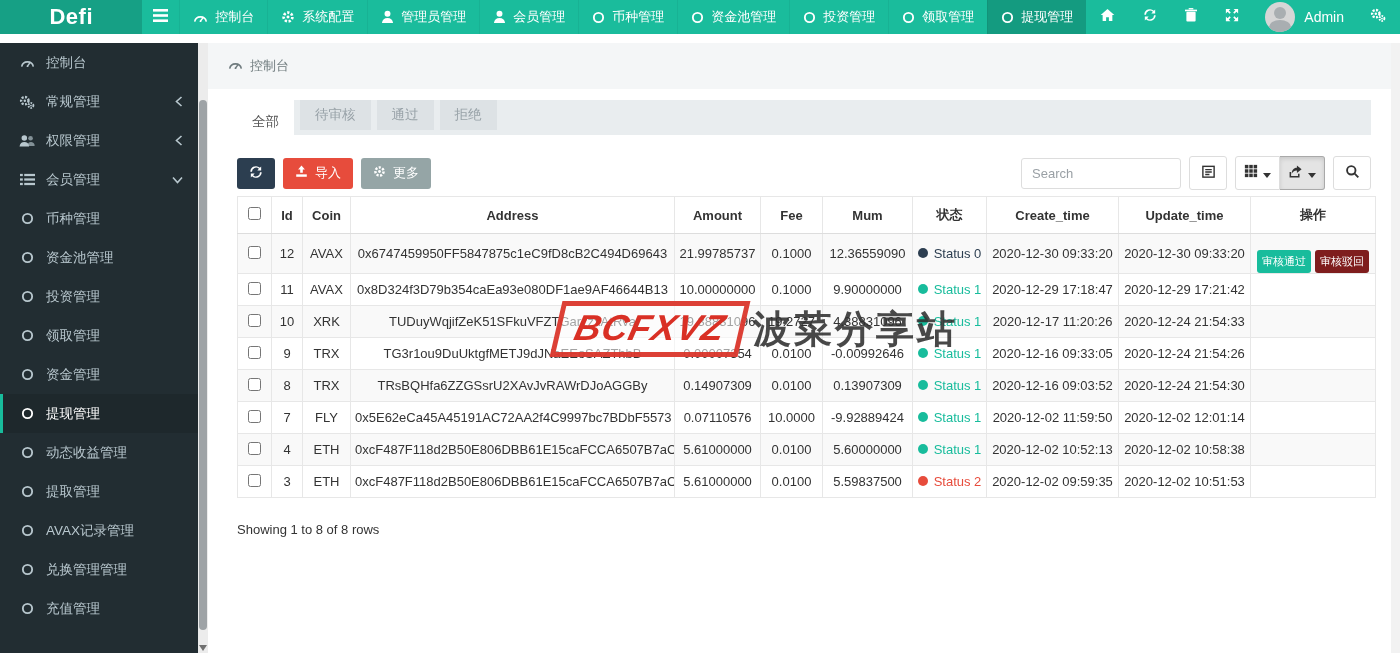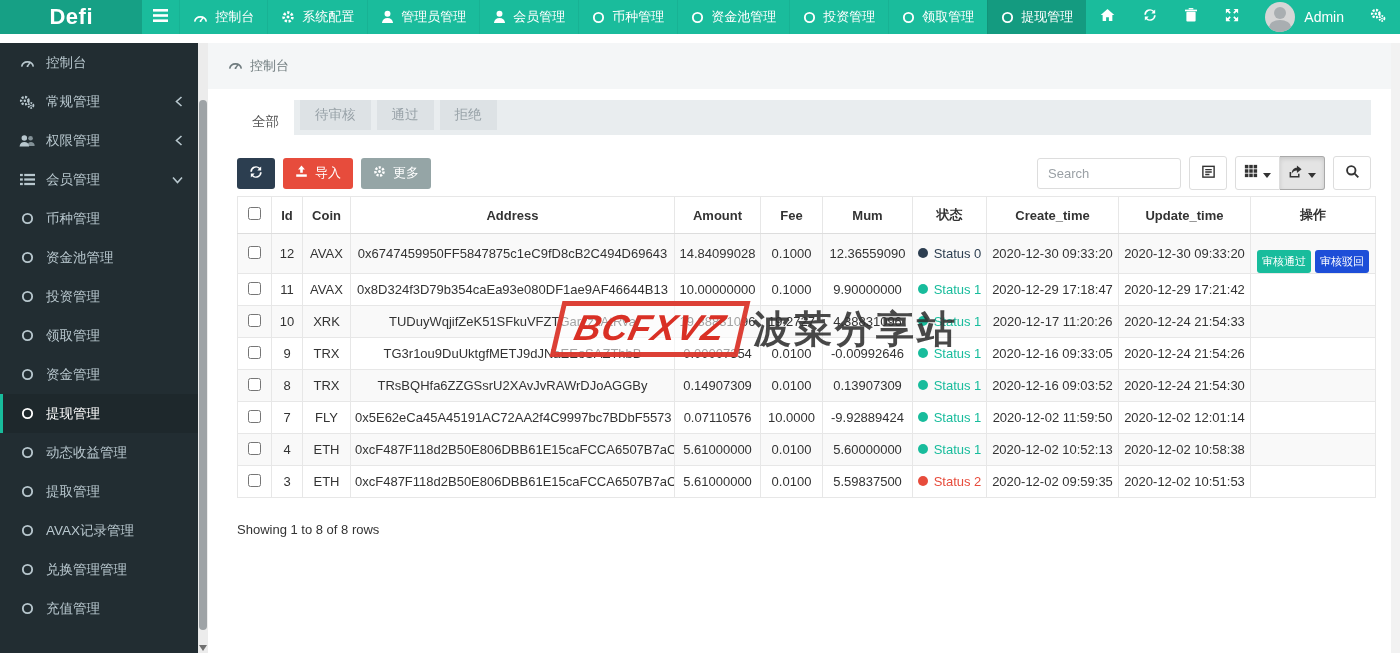--- a/index.html
+++ b/index.html
@@ -44,21 +44,21 @@
   .tab.active { background:#fff; color:#555; height:43px; z-index:2; }
 
   .toolbar { margin-top:21px; display:flex; align-items:center; }
   .btn { height:31px; border:none; border-radius:3px; color:#fff; font-size:13px; display:inline-flex; align-items:center; gap:7px; padding:10px 12px; cursor:pointer; font-family:inherit; }
   .btn + .btn { margin-left:8px; }
   .btn-dark { background:#2c3e50; }
   .btn-red  { background:#e74c3c; }
   .btn-gray { background:#95a5a6; }
 
   .toolbar-right { margin-left:auto; display:flex; align-items:center; gap:8px; }
-  .search-input { width:144px; height:31px; border:1px solid #ddd; border-radius:3px; padding:0 10px; font-size:13px; color:#555; font-family:inherit; outline:none; }
+  .search-input { width:160px; height:31px; border:1px solid #ddd; border-radius:3px; padding:0 10px; font-size:13px; color:#555; font-family:inherit; outline:none; }
   .search-input::placeholder { color:#9aa0a5; }
   .tool-group { display:flex; }
   .tool-btn { height:34px; min-width:38px; padding:0 8px; background:#fff; border:1px solid #ddd; color:#333; display:flex; align-items:center; justify-content:center; gap:5px; cursor:pointer; }
   .tool-btn:first-child { border-radius:3px 0 0 3px; }
   .tool-btn:last-child  { border-radius:0 3px 3px 0; }
   .tool-btn.single { border-radius:3px; }
   .tool-group .tool-btn + .tool-btn { border-left:none; }
   .tool-btn.pressed { background:#e4e4e4; border-color:#a9a9a9; box-shadow:inset 0 2px 4px rgba(0,0,0,.12); }
 
   
@@ -68,21 +68,21 @@
   .grid td { height:32px; padding:0 4px; }
   .grid tbody tr:nth-child(odd) td { background:#f9f9f9; }
   .grid input[type=checkbox] { width:13px; height:13px; }
   .status { display:inline-flex; align-items:center; gap:6px; font-size:13px; }
   .status .dot { width:10px; height:10px; border-radius:50%; }
   .status.s0 { color:#2c3e50; } .status.s0 .dot { background:#2c3e50; }
   .status.s1 { color:#18bc9c; } .status.s1 .dot { background:#18bc9c; }
   .status.s2 { color:#e74c3c; } .status.s2 .dot { background:#e74c3c; }
   .badge { display:inline-block; color:#fff; font-size:11px; padding:4px 5px; border-radius:3px; cursor:pointer; }
   .badge.approve { background:#18bc9c; }
-  .badge.reject  { background:#1d4ed8; margin-left:4px;margin-top:16px; }
+  .badge.reject  { background:#7f1d1d; margin-left:4px;margin-top:16px; }
 
   .table-footer { margin-top:24px; font-size:13px; color:#333; }
 
   
   .watermark { position:absolute; left:556px; top:301px; display:flex; align-items:center; gap:9px; z-index:40; pointer-events:none; }
   .wm-logo { border:5px solid rgba(217,48,37,.92); background:rgba(255,255,255,.55); color:#d93025; font-weight:bold; font-style:italic; font-size:36px; line-height:1; padding:4px 14px 6px 14px; transform:skewX(-13deg); letter-spacing:1px; }
   .wm-text { font-size:38px; font-weight:bold; color:rgba(47,47,47,.88); letter-spacing:3px; white-space:nowrap; }
 </style>
 </head>
 <body>
@@ -494,21 +494,21 @@
               <th>Update_time</th>
               <th>操作</th>
             </tr>
           </thead>
         <tbody id="table-body">
             <tr>
               <td><input type="checkbox" style=""></td>
               <td>12</td>
               <td>AVAX</td>
               <td>0x6747459950FF5847875c1eC9fD8cB2C494D69643</td>
-              <td>14.84099028</td>
+              <td>21.99785737</td>
               <td>0.1000</td>
               <td>12.36559090</td>
               <td><span class="status s0"><span class="dot"></span>Status 0</span></td>
               <td>2020-12-30 09:33:20</td>
               <td>2020-12-30 09:33:20</td>
               <td><span class="badge approve">审核通过</span><span class="badge reject">审核驳回</span></td>
             </tr>
             <tr>
               <td><input type="checkbox" style=""></td>
               <td>11</td>

